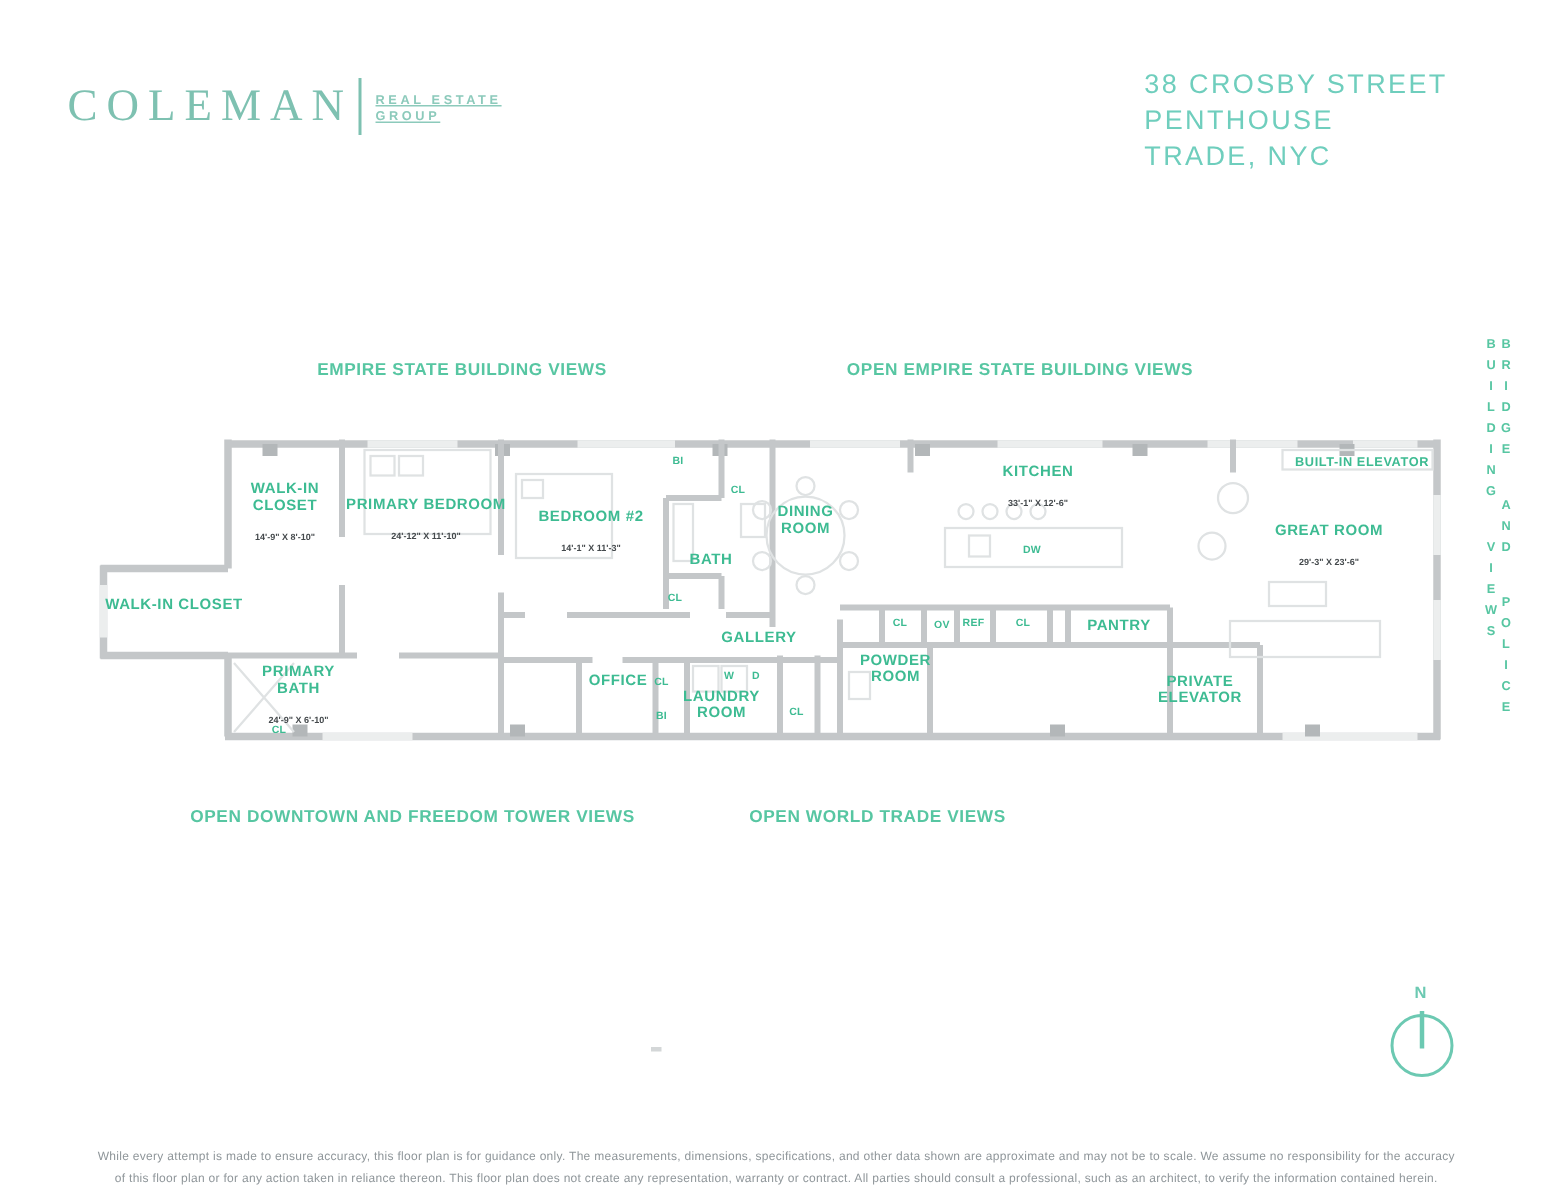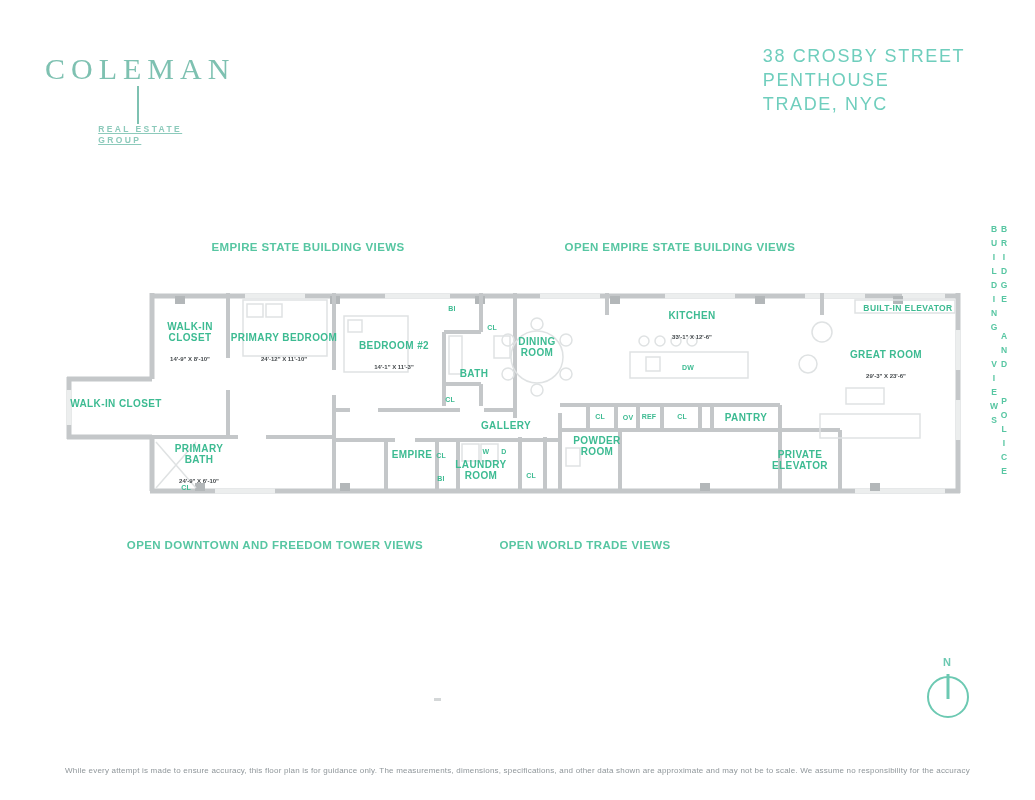--- a/index.html
+++ b/index.html
@@ -1,20 +1,20 @@
 <!DOCTYPE html>
 <html><head>
 <meta charset="utf-8">
 <style>
   html,body{margin:0;padding:0;background:#ffffff;}
   .page{position:relative;width:1035px;height:800px;background:#ffffff;overflow:hidden;
         font-family:"Liberation Sans",sans-serif;}
 
   
-  .logo{position:absolute;left:45px;top:52px;display:flex;align-items:center;flex-direction:column;}
+  .logo{position:absolute;left:45px;top:52px;display:flex;align-items:center;}
   .logo-name{font-family:"Liberation Serif",serif;font-size:30px;letter-spacing:6px;
              color:#7ec1b1;font-weight:400;}
   .logo-divider{width:2px;height:38px;background:#7ec1b1;margin:0 9px 0 4px;}
   .logo-tag{display:flex;flex-direction:column;gap:1px;color:#8ccabb;font-size:8.5px;
             font-weight:bold;letter-spacing:2.4px;line-height:10px;text-decoration:underline;}
   .address{position:absolute;left:864px;top:44px;transform:translateX(-50%);
            color:#6fcebd;font-size:18px;letter-spacing:1.6px;
            line-height:24px;white-space:nowrap;}
 
   
@@ -177,21 +177,21 @@
     <div>BATH</div>
   </div>
   <div class="room" style="left:537px;top:347px">
     <div>DINING
 ROOM</div>
   </div>
   <div class="room" style="left:506px;top:425px">
     <div>GALLERY</div>
   </div>
   <div class="room" style="left:412px;top:454px">
-    <div>EMPIRE</div>
+    <div>OFFICE</div>
   </div>
   <div class="room" style="left:481px;top:470px">
     <div>LAUNDRY
 ROOM</div>
   </div>
   <div class="room" style="left:597px;top:446px">
     <div>POWDER
 ROOM</div>
   </div>
   <div class="room" style="left:692px;top:325px">
@@ -225,15 +225,16 @@
   <div class="marker" style="left:649px;top:416px">REF</div>
   <div class="marker" style="left:682px;top:416px">CL</div>
   <div class="marker" style="left:486px;top:451px">W</div>
   <div class="marker" style="left:504px;top:451px">D</div>
   <div class="marker" style="left:688px;top:367px">DW</div>
 
   <div class="compass-n">N</div>
 
   <div class="disclaimer">
     <div>While every attempt is made to ensure accuracy, this floor plan is for guidance only. The measurements, dimensions, specifications, and other data shown are approximate and may not be to scale.  We assume no responsibility for the accuracy</div>
+    <div>of this floor plan or for any action taken in reliance thereon. This floor plan does not create any representation, warranty or contract. All parties should consult a professional, such as an architect, to verify the information contained herein.</div>
   </div>
 
 </div>
 
 </body></html>

